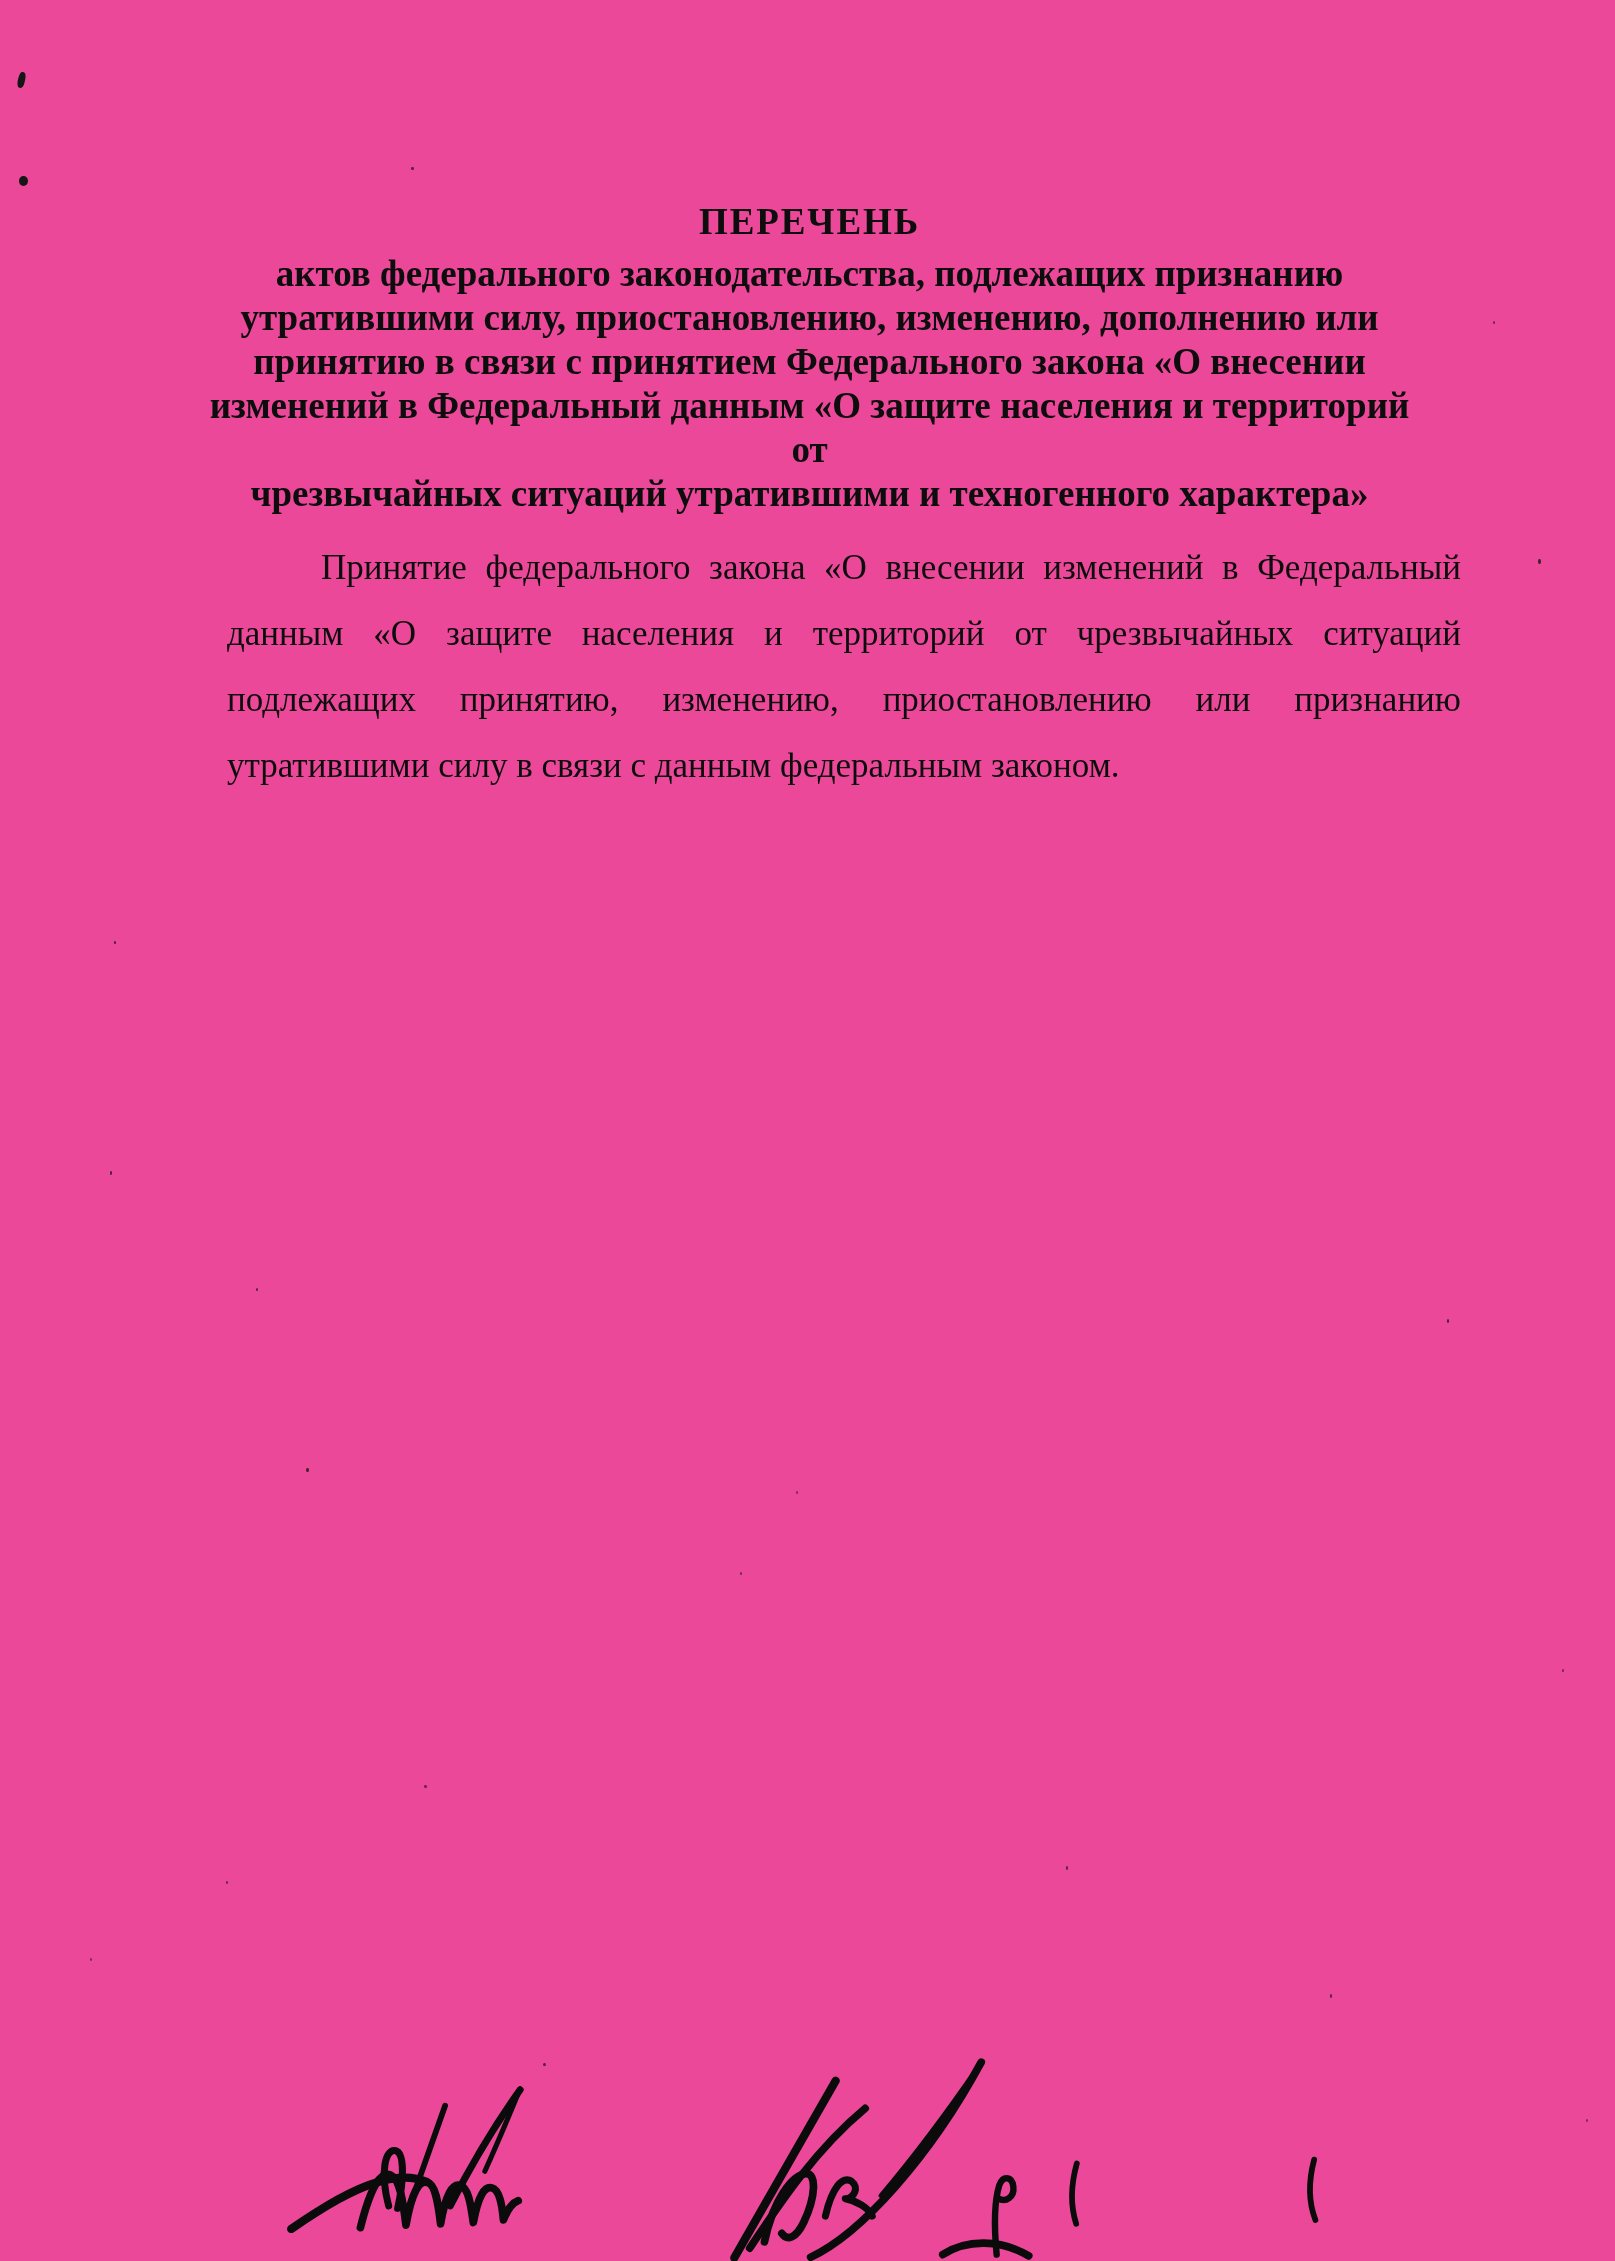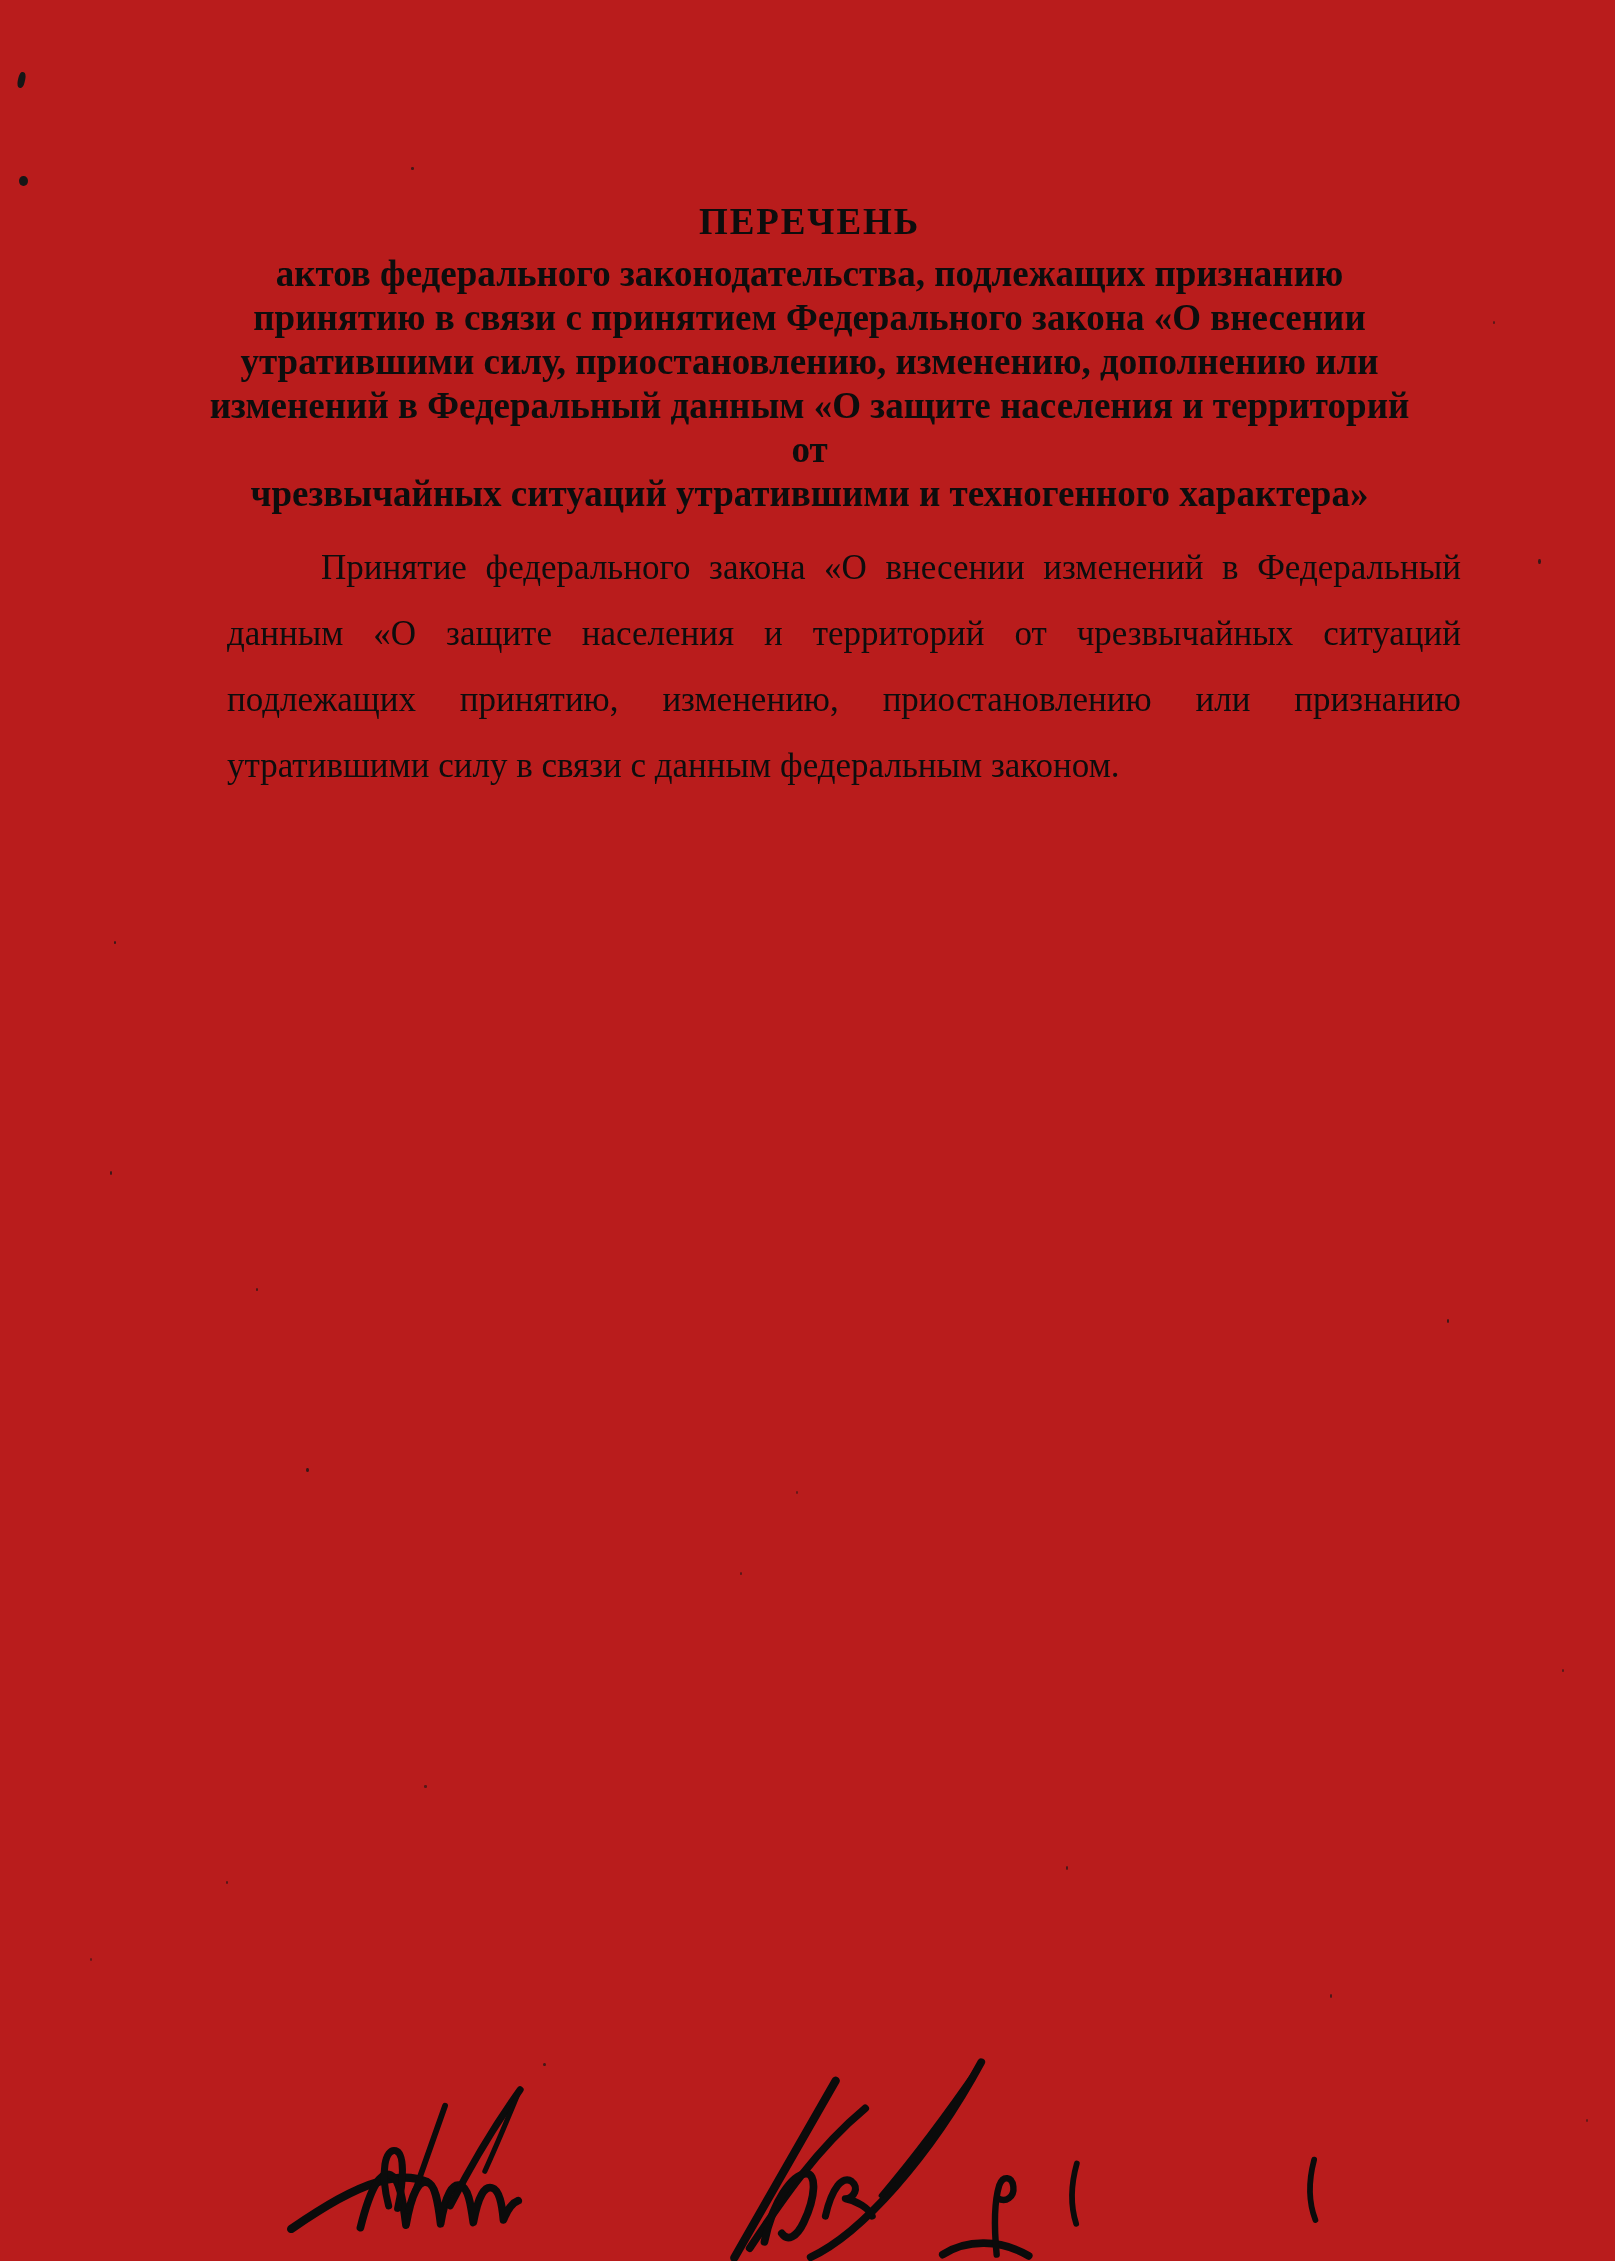--- a/index.html
+++ b/index.html
@@ -1,20 +1,20 @@
 <!DOCTYPE html>
 <html style="font-size:10.3px"><head>
 <meta charset="utf-8">
 <style>
   html,body{margin:0;padding:0;background:#888;}
   .page{
     position:relative;
     width:1616px;
     height:2261px;
-    background:#b91c1c;
+    background:#ec4899;
     font-family:"Liberation Serif", serif;
     color:#0d0d0d;
     overflow:hidden;
   }
   .doc-title{
     position:absolute;
     left:193px; top:202px; width:1233px;
     text-align:center;
     font-weight:700;
     font-size:37px;
@@ -63,22 +63,22 @@
 </style>
 </head>
 <body>
 
 <div class="page">
 
   <div class="doc-title">ПЕРЕЧЕНЬ</div>
 
   <div class="heading-block">
     <div>актов федерального законодательства, подлежащих признанию</div>
+    <div>утратившими силу, приостановлению, изменению, дополнению или</div>
     <div>принятию в связи с принятием Федерального закона «О внесении</div>
-    <div>утратившими силу, приостановлению, изменению, дополнению или</div>
     <div>изменений в Федеральный данным «О защите населения и территорий от</div>
     <div>чрезвычайных ситуаций утратившими и техногенного характера»</div>
   </div>
 
   <div class="paragraph-block">
     <div class="pline first">Принятие федерального закона «О внесении изменений в Федеральный</div>
     <div class="pline">данным «О защите населения и территорий от чрезвычайных ситуаций</div>
     <div class="pline">подлежащих принятию, изменению, приостановлению или признанию</div>
     <div class="pline last">утратившими силу в связи с данным федеральным законом.</div>
   </div>

